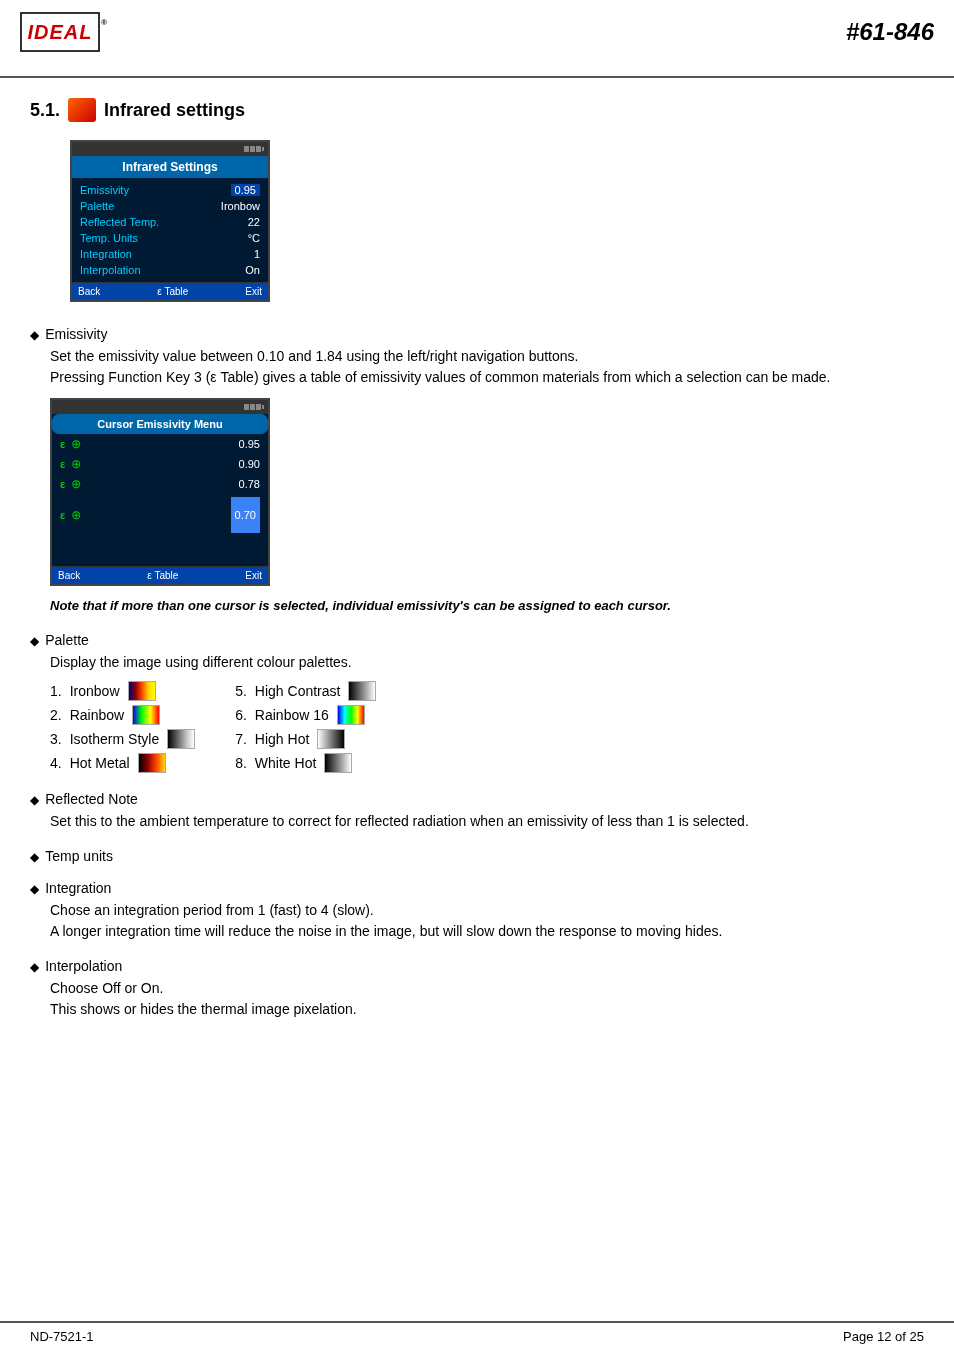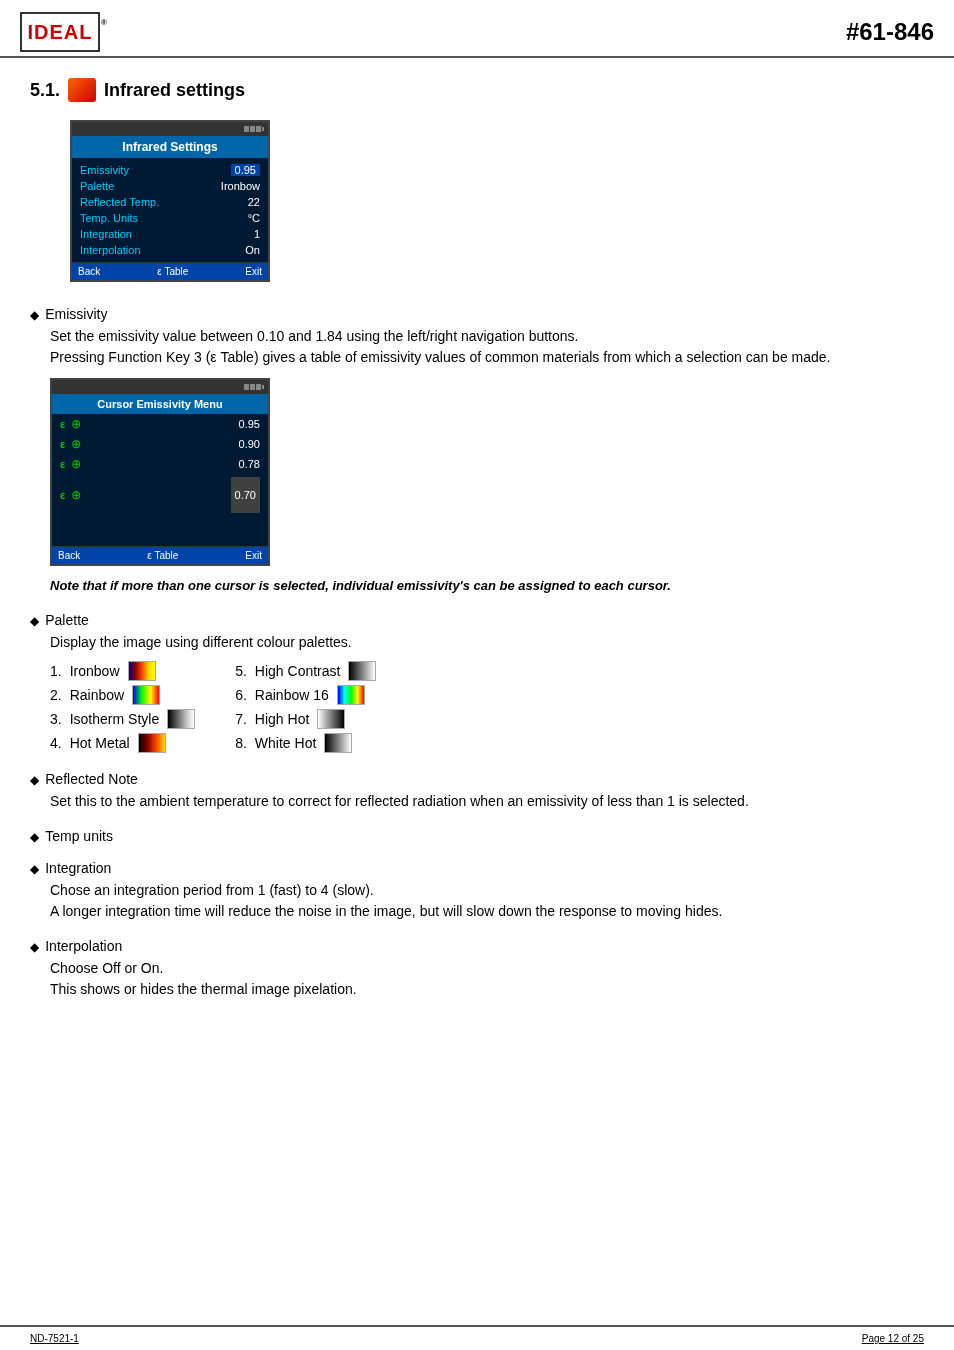--- a/index.html
+++ b/index.html
@@ -11,22 +11,23 @@
       font-size: 14px;
       color: #000;
       position: relative;
     }
 
     
     .header {
       display: flex;
       align-items: center;
       justify-content: space-between;
-      padding: 12px 20px 4px 20px;
+      padding: 12px 20px 24px 20px;
       border-bottom: 2px solid #555;
+      font-style: italic;
     }
     .logo-area {
       display: flex;
       align-items: center;
     }
     .logo-box {
       width: 80px;
       height: 40px;
       background: #fff;
       border: 2px solid #333;
@@ -160,20 +161,21 @@
       background: #001a33;
       margin: 10px 0 10px 20px;
     }
     .cursor-screen-header {
       background: #0066aa;
       color: #fff;
       text-align: center;
       padding: 4px 0;
       font-size: 11px;
       font-weight: bold;
+      border-radius: 7px;
     }
     .cursor-row {
       display: flex;
       align-items: center;
       padding: 3px 8px;
       gap: 6px;
       font-size: 11px;
     }
     .cursor-epsilon {
       color: #00cc00;
@@ -181,21 +183,21 @@
     }
     .cursor-arrow {
       color: #00cc00;
       font-size: 12px;
     }
     .cursor-value {
       color: #fff;
       margin-left: auto;
     }
     .cursor-value.highlighted {
-      background: #404040;
+      background: #3b82f6;
       padding: 12px 4px;
     }
     .cursor-footer {
       background: #0044aa;
       color: #fff;
       display: flex;
       justify-content: space-between;
       padding: 3px 6px;
       font-size: 10px;
       border-top: 1px solid #333;
@@ -245,23 +247,22 @@
     
     .page-footer {
       position: absolute;
       bottom: 0;
       left: 0;
       right: 0;
       border-top: 2px solid #555;
       display: flex;
       justify-content: space-between;
       padding: 6px 30px;
-      font-size: 10px;
-      color: #000;
-      text-decoration: underline;
+      font-size: 13px;
+      color: #000;
     }
 
     .topbar-battery {
       display: flex;
       align-items: center;
       gap: 1px;
     }
     .bat-seg {
       width: 5px;
       height: 6px;

